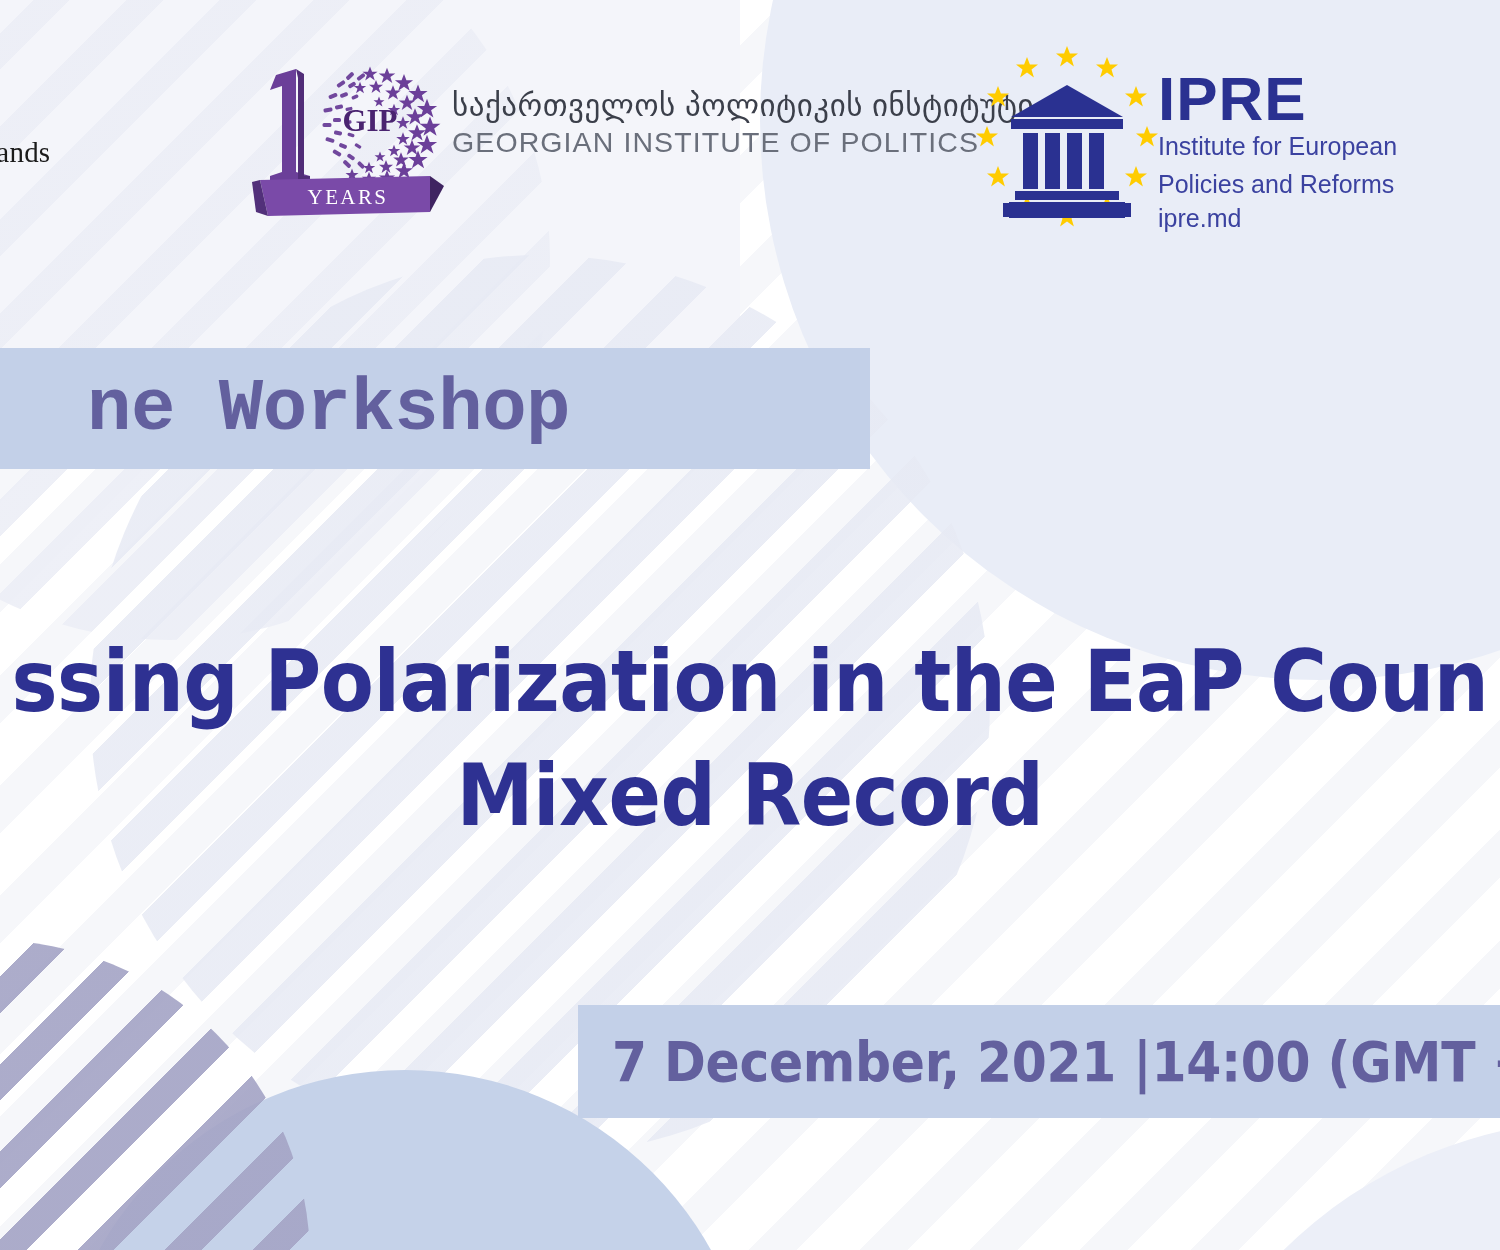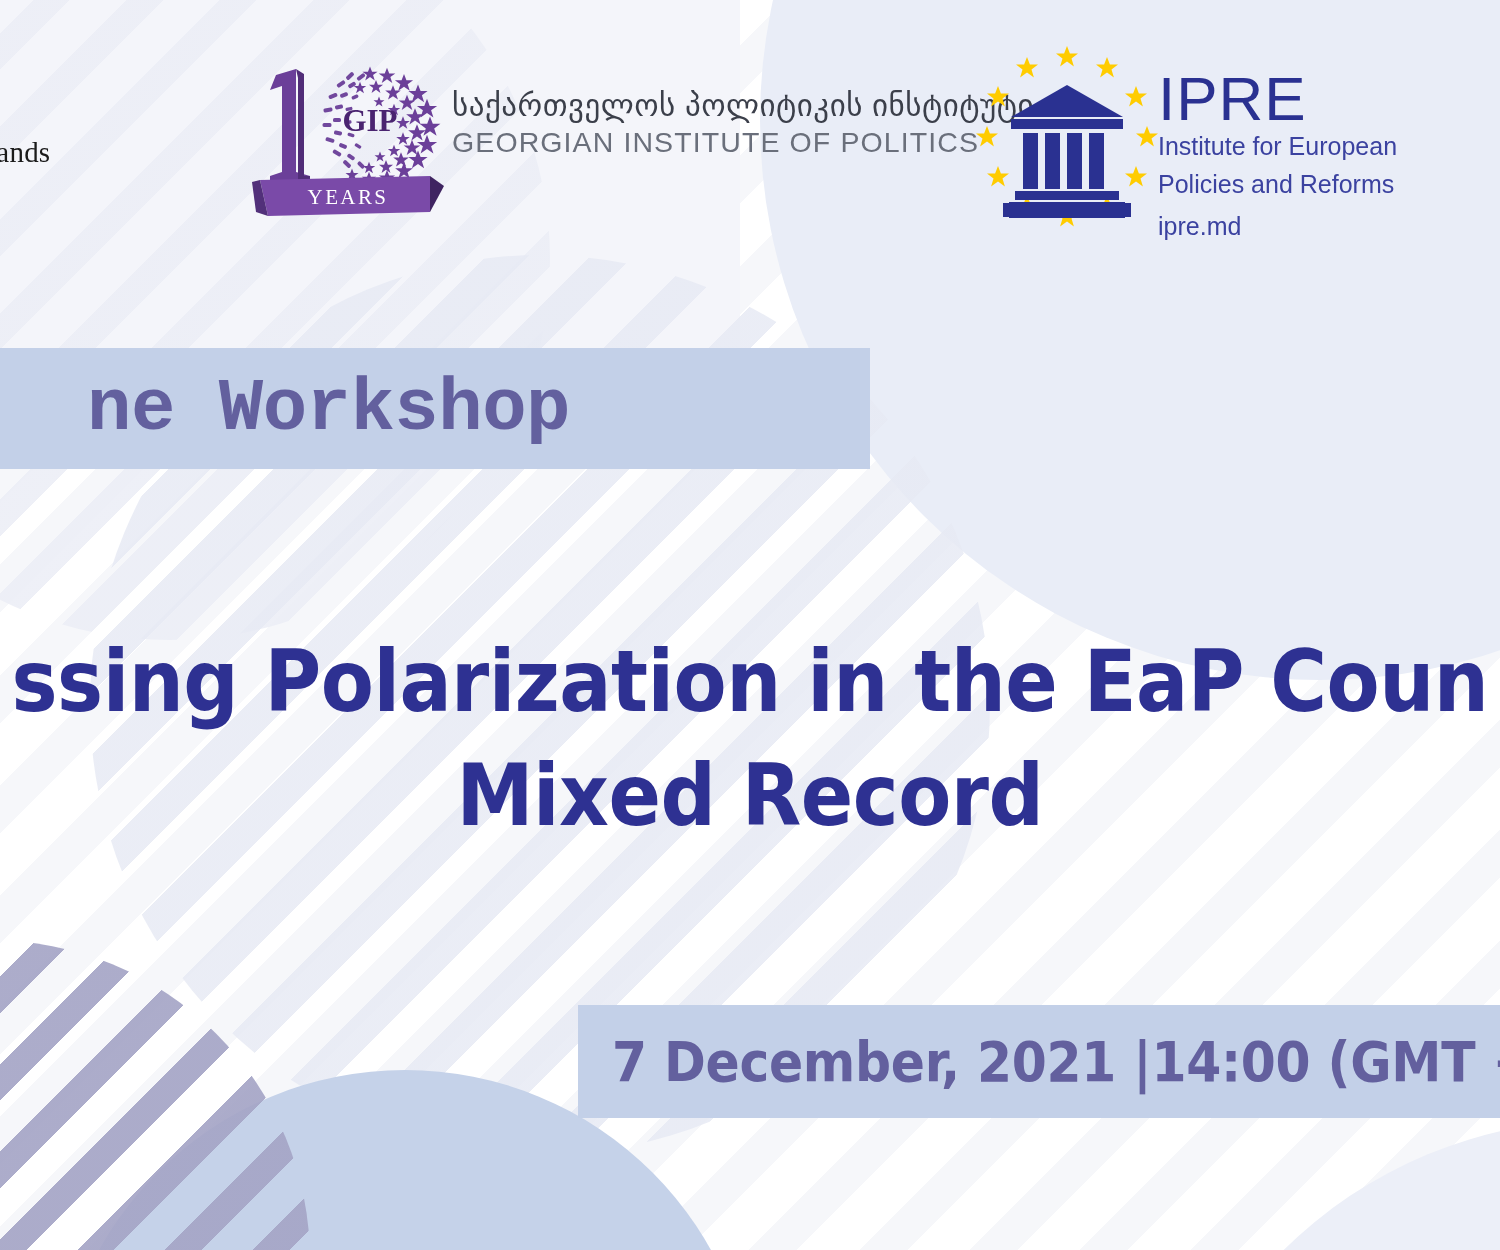--- a/index.html
+++ b/index.html
@@ -150,21 +150,21 @@
     letter-spacing:1.1px;
     line-height:1.25;
     white-space:nowrap;
   }
 
   .ipre-logo { position:absolute; left:975px; top:45px; width:420px; height:215px; }
   .ipre-mark { position:absolute; left:0; top:0; width:185px; height:200px; }
   .ipre-text { position:absolute; left:183px; top:23px; }
   .ipre-title {
     font-size:62px;
-    font-weight:400;
+    font-weight:700;
     color:#2a3191;
     letter-spacing:1px;
     line-height:1;
   }
   .ipre-sub {
     font-size:25px;
     color:#3b42a0;
     line-height:1.2;
     margin-top:1px;
     white-space:nowrap;
@@ -491,21 +491,21 @@
             <rect x="34" y="157" width="116" height="16"></rect>
             <rect x="28" y="158" width="10" height="14"></rect>
             <rect x="146" y="158" width="10" height="14"></rect>
           </g>
         </svg>
       </div>
       <div class="ipre-text">
         <div class="ipre-title">IPRE</div>
         <div class="ipre-sub">Institute for European</div>
         <div class="ipre-sub" style="margin-top:8px">Policies and Reforms</div>
-        <div class="ipre-sub" style="margin-top:12px">ipre.md</div>
+        <div class="ipre-sub" style="margin-top:4px">ipre.md</div>
       </div>
     </div>
   </div>
 
   <div class="workshop-band">
     <div class="workshop-text">ne Workshop</div>
   </div>
 
   <div class="title-block">
     <div class="title-line">ssing Polarization in the EaP Coun</div>

